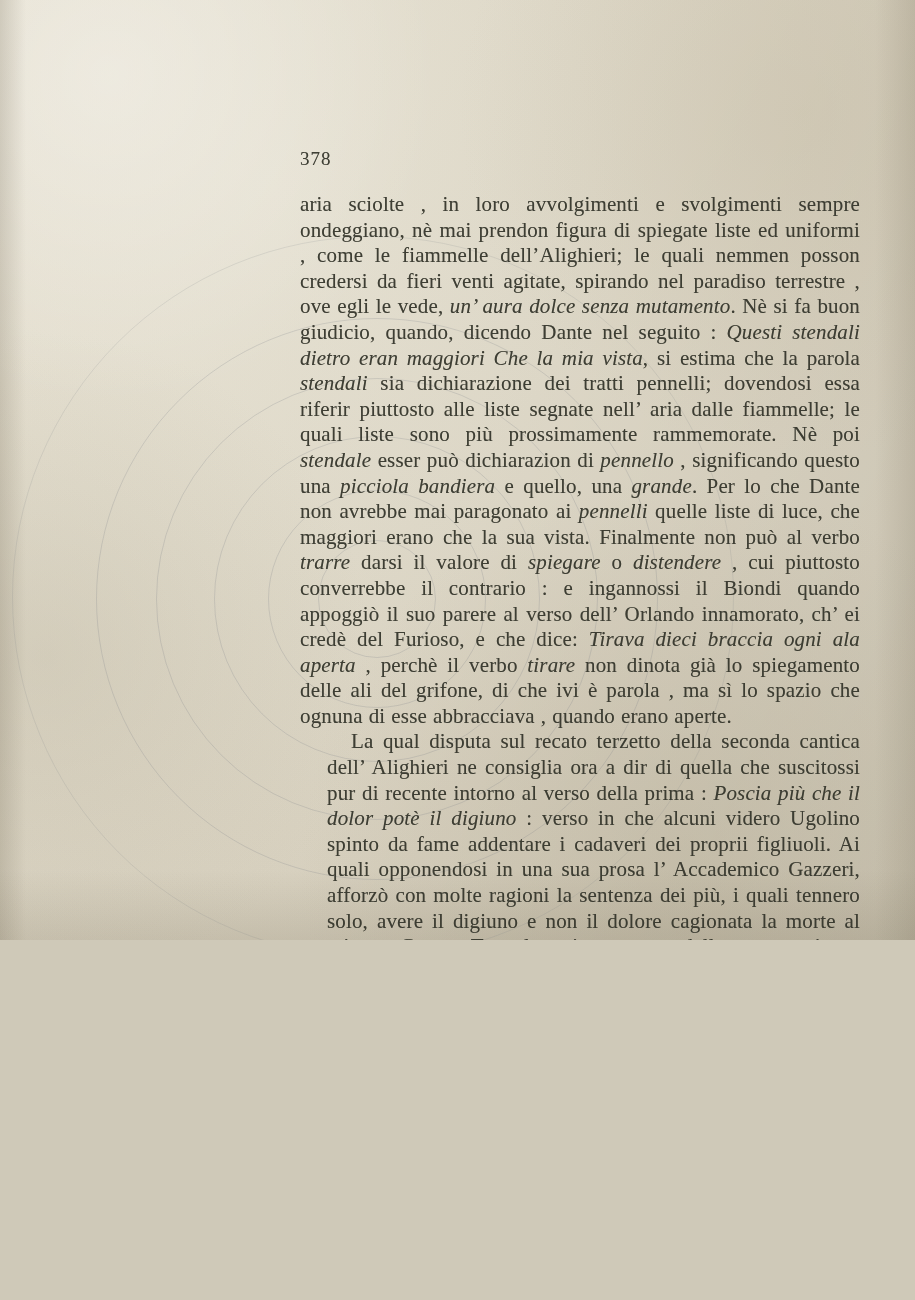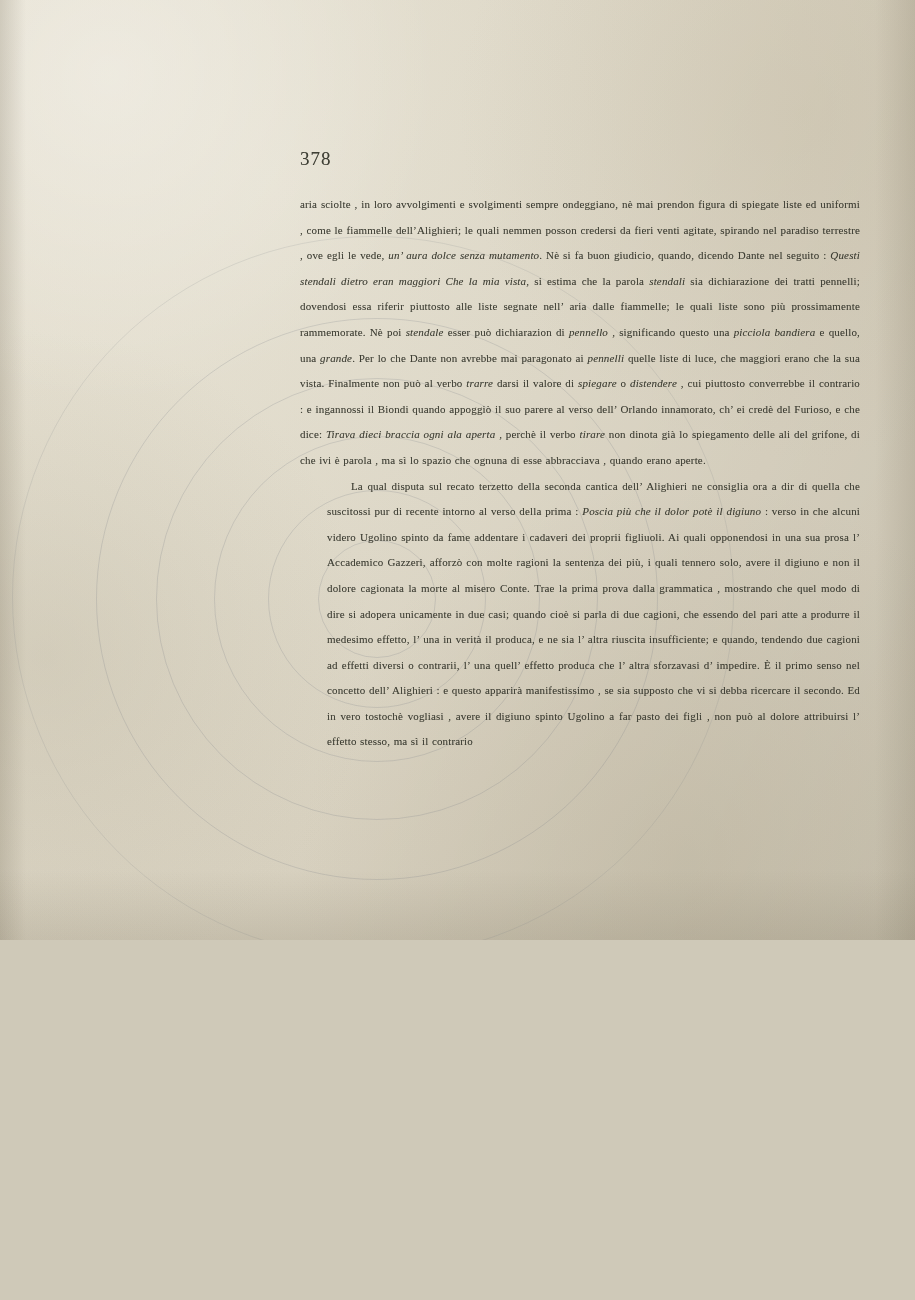--- a/index.html
+++ b/index.html
@@ -89,21 +89,21 @@
     font-size: 19px;
     color: #403b30;
     letter-spacing: 1px;
     margin: 0 0 22px 0;
     text-indent: 0;
   }
 
   .para {
     margin: 0;
     color: #2f3026;
-    font-size: 11px;
+    font-size: 21px;
     line-height: 25.6px;
     text-align: justify;
     text-align-last: left;
     letter-spacing: 0.15px;
     word-spacing: 0.6px;
   }
   .para + .para { text-indent: 24px; margin-left: 27px; }
 
   .para i { font-style: italic; }
 

